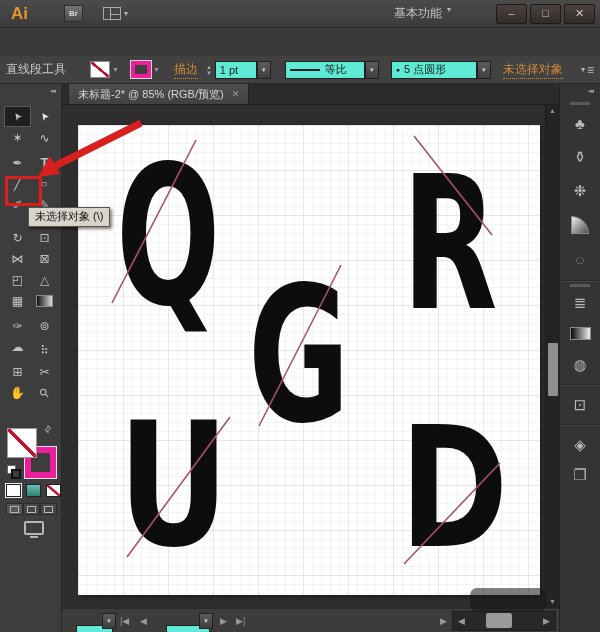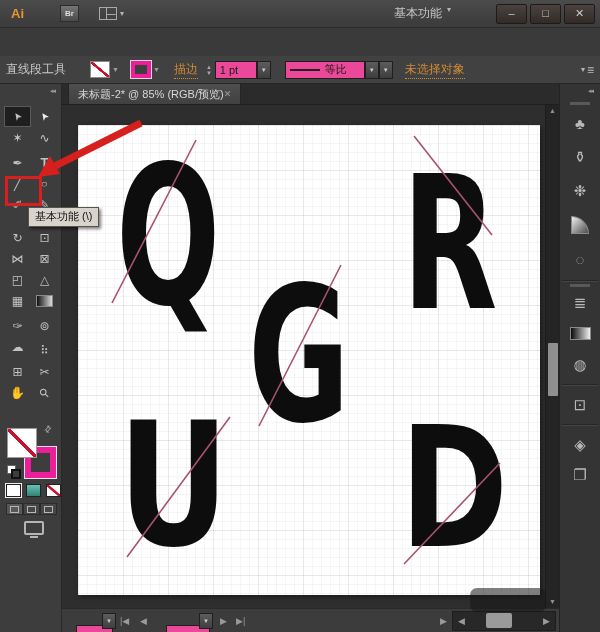--- a/index.html
+++ b/index.html
@@ -3,21 +3,21 @@
 <meta charset="utf-8">
 <style>
   html,body{margin:0;padding:0;background:#222;}
   #app{position:relative;width:600px;height:632px;overflow:hidden;
        font-family:"Liberation Sans","DejaVu Sans",sans-serif;
        background:#3a3a3a;-webkit-font-smoothing:antialiased;}
   
   .titlebar{position:absolute;left:0;top:0;width:600px;height:28px;
     background:linear-gradient(#4b4b4b,#3b3b3b);border-bottom:1px solid #2a2a2a;
     display:flex;align-items:center;box-sizing:border-box;padding:0 5px;}
-  .ai-logo{color:#e8952f;font-weight:bold;font-size:13px;margin:0 4px 0 6px;}
+  .ai-logo{color:#e8952f;font-weight:bold;font-size:17px;margin:0 4px 0 6px;}
   .br-badge{margin-left:32px;width:17px;height:15px;border-radius:0;border:1px solid #2c2c2c;
     background:linear-gradient(#757575,#4a4a4a);color:#ddd;font-size:8px;font-weight:bold;
     display:flex;align-items:center;justify-content:center;}
   .ws-icon{margin-left:20px;display:flex;align-items:center;gap:3px;}
   .panes{display:inline-block;width:18px;height:13px;border:1px solid #a9a9a9;box-sizing:border-box;
     background-image:linear-gradient(#a9a9a9,#a9a9a9),linear-gradient(#a9a9a9,#a9a9a9);
     background-size:1px 100%,60% 1px;background-position:40% 0,100% 55%;background-repeat:no-repeat;}
   .caret{color:#b5b5b5;font-size:8px;}
   .ws-label{margin-left:auto;margin-right:45px;color:#c6c6c6;font-size:12px;display:flex;gap:5px;}
   .winbtns{display:flex;gap:3px;}
@@ -32,32 +32,32 @@
   
   .controlbar{position:absolute;left:0;top:56px;width:600px;height:28px;background:#414141;
     border-bottom:1px solid #272727;display:flex;align-items:center;box-sizing:border-box;padding:0 6px;}
   .cb-status{color:#c9c9c9;font-size:12px;margin-right:24px;}
   .sw-none{width:20px;height:17px;border:1px solid #8a8a8a;box-sizing:border-box;
     background:linear-gradient(to top right,#fff 44%,#c41230 45%,#c41230 55%,#fff 56%);}
   .sw-stroke{width:20px;height:17px;border:4px solid #ec1e9a;outline:1px solid #d8d8d8;box-sizing:border-box;background:#3f3f3f;margin-left:10px;}
   .mini-caret{color:#9c9c9c;font-size:7px;margin:0 2px;}
   .cb-link{font-size:12px;color:#cf8a35;border-bottom:1px dotted #cf8a35;margin-left:12px;}
   .stepper{display:flex;flex-direction:column;justify-content:center;margin-left:8px;color:#a8a8a8;font-size:6px;line-height:6px;}
-  .lightbox{background:#ec4899;color:#1b1b1b;font-size:11px;border:1px solid #1f1f1f;
+  .lightbox{background:#5eead4;color:#1b1b1b;font-size:11px;border:1px solid #1f1f1f;
     display:flex;align-items:center;box-sizing:border-box;height:18px;padding:0 4px;margin-left:3px;white-space:nowrap;}
   .ddbtn{width:14px;height:18px;background:linear-gradient(#5c5c5c,#3e3e3e);border:1px solid #1f1f1f;
     box-sizing:border-box;color:#ccc;font-size:6px;display:flex;align-items:center;justify-content:center;}
   .profline{display:inline-block;width:30px;border-top:2px solid #222;margin-right:5px;}
   .brushdot{font-size:7px;margin-right:4px;}
   .cb-menu{margin-left:auto;color:#bdbdbd;font-size:12px;display:flex;align-items:center;gap:2px;}
   
   .tabstrip{position:absolute;left:62px;top:84px;width:497px;height:21px;background:#2b2b2b;
     border-bottom:1px solid #1e1e1e;display:flex;align-items:stretch;box-sizing:border-box;}
   .doc-tab{margin-left:6px;padding:0 9px;background:linear-gradient(#4e4e4e,#414141);
-    border-right:1px solid #242424;border-left:1px solid #242424;display:flex;align-items:center;
+    border-right:1px solid #242424;border-left:1px solid #242424;display:flex;align-items:center;gap:8px;
     color:#d6d6d6;font-size:11px;white-space:nowrap;}
   .tab-close{color:#9d9d9d;font-size:9px;}
   
   .toolbar{position:absolute;left:0;top:84px;width:62px;height:548px;background:#3d3d3d;
     border-right:1px solid #282828;box-sizing:border-box;}
   .tb-collapse{position:absolute;top:3px;right:6px;color:#9a9a9a;font-size:7px;letter-spacing:-1px;}
   .trows{position:absolute;top:22px;left:4px;width:54px;}
   .trow{display:flex;}
   .tcell{width:27px;height:21px;display:flex;align-items:center;justify-content:center;color:#c2c2c2;font-size:12px;}
   .tcell.active{background:#1f1f1f;box-shadow:0 0 0 1px #5a5a5a inset;}
@@ -171,20 +171,24 @@
         <span>▲</span>
         <span>▼</span>
       </span>
     <span class="lightbox" style="width:42px">1 pt</span>
     <span class="ddbtn">▼</span>
     <span class="lightbox" style="width:80px;margin-left:14px">
       <span class="profline"></span>
       <span>等比</span>
     </span>
     <span class="ddbtn">▼</span>
+    <span class="lightbox" style="width:86px;margin-left:12px">
+      <span class="brushdot">●</span>
+      <span>5 点圆形</span>
+    </span>
     <span class="ddbtn">▼</span>
     <span class="cb-link">未选择对象</span>
     <span class="cb-menu">
       <span class="caret">▾</span>
       <span>≡</span>
     </span>
   </div>
 
   <div class="tabstrip">
     <div class="doc-tab">
@@ -409,15 +413,15 @@
   <svg id="overlay" viewBox="0 0 600 632">
     <line x1="112" y1="303" x2="196" y2="140" stroke="#a8536b" stroke-width="1.6"></line>
     <line x1="414" y1="136" x2="492" y2="235" stroke="#a8536b" stroke-width="1.6"></line>
     <line x1="259" y1="426" x2="341" y2="265" stroke="#a8536b" stroke-width="1.6"></line>
     <line x1="127" y1="557" x2="230" y2="417" stroke="#a8536b" stroke-width="1.6"></line>
     <line x1="404" y1="564" x2="500" y2="463" stroke="#a8536b" stroke-width="1.6"></line>
     <line x1="141" y1="123" x2="53" y2="167" stroke="#d7201d" stroke-width="7"></line>
     <polygon points="38,177 50,156 60,174" fill="#d7201d"></polygon>
   </svg>
   <div class="redbox"></div>
-  <div class="tooltip">基本功能 (\)</div>
+  <div class="tooltip">未选择对象 (\)</div>
 
 </div>
 
 </body></html>

